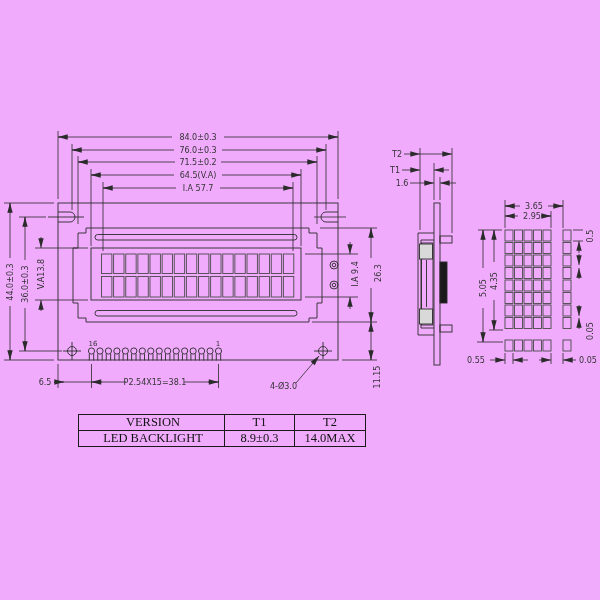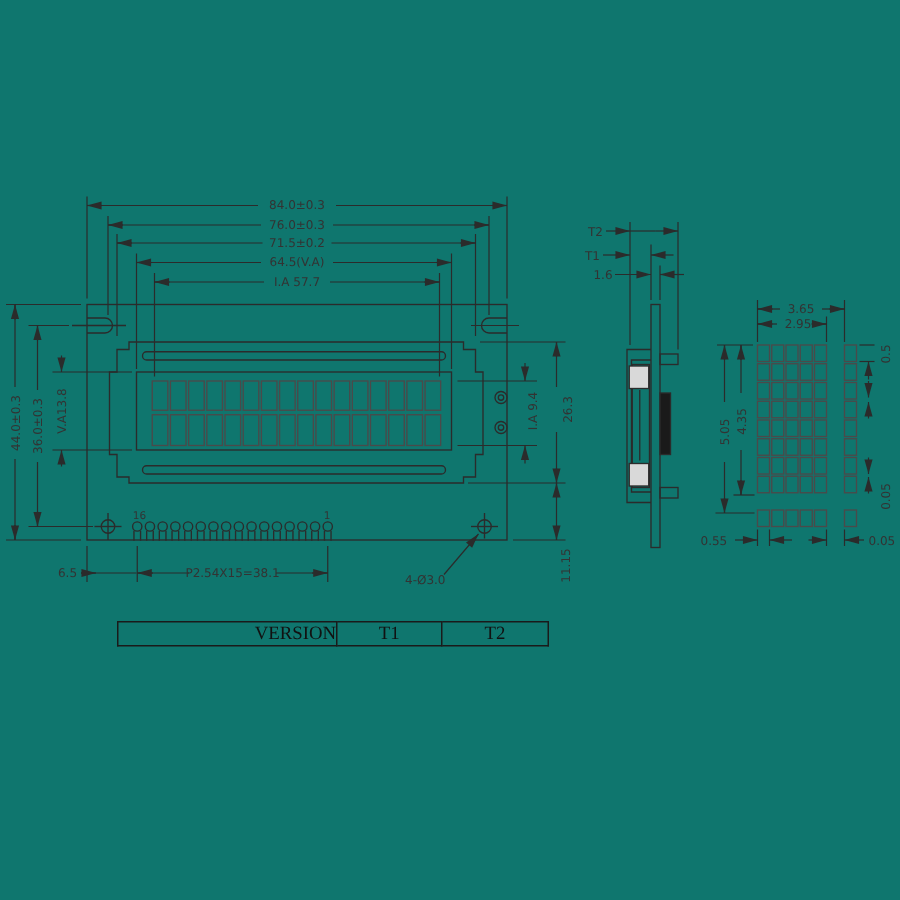--- a/index.html
+++ b/index.html
@@ -1,24 +1,24 @@
 <!DOCTYPE html>
 <html><head>
 <meta charset="utf-8">
 <style>
   html,body{margin:0;padding:0;background:#fff;}
-  #canvas{position:relative;width:600px;height:600px;background:#0f766e;overflow:hidden;
+  #canvas{position:relative;width:600px;height:600px;background:#f0abfc;overflow:hidden;
           font-family:"DejaVu Sans",sans-serif;}
   #dwg{position:absolute;left:0;top:0;}
   text.dim{font:8px "DejaVu Sans",sans-serif;fill:#333;}
   text.pin{font:7px "DejaVu Sans",sans-serif;fill:#333;}
   table#spec{position:absolute;left:78px;top:414px;width:283px;border-collapse:collapse;
              table-layout:fixed;font:12.5px "Liberation Serif",serif;color:#111;}
   table#spec td,table#spec th{border:1.2px solid #1a1a1a;height:15px;padding:0 0 0 3px;
-             font-weight:normal;text-align:right;overflow:hidden;white-space:nowrap;}
+             font-weight:normal;text-align:center;overflow:hidden;white-space:nowrap;}
   table#spec .c{text-align:center;padding:0;}
   .w1{width:142px}.w2{width:69px}.w3{width:70px}
 </style>
 </head>
 <body>
 
 <div id="canvas">
 <svg id="dwg" width="600" height="600" viewBox="0 0 600 600">
   <defs>
     <marker id="ah" markerUnits="userSpaceOnUse" markerWidth="11" markerHeight="8" refX="10.2" refY="4" orient="auto">
@@ -372,15 +372,20 @@
   </g>
 </svg>
 
 <table id="spec">
   <tbody>
         <tr>
     <th class="w1">VERSION</th>
     <th class="w2 c">T1</th>
     <th class="w3 c">T2</th>
   </tr>
+  <tr>
+    <td>LED BACKLIGHT</td>
+    <td class="c">8.9±0.3</td>
+    <td class="c">14.0MAX</td>
+  </tr>
 </tbody>
     </table>
 </div>
 
 </body></html>

